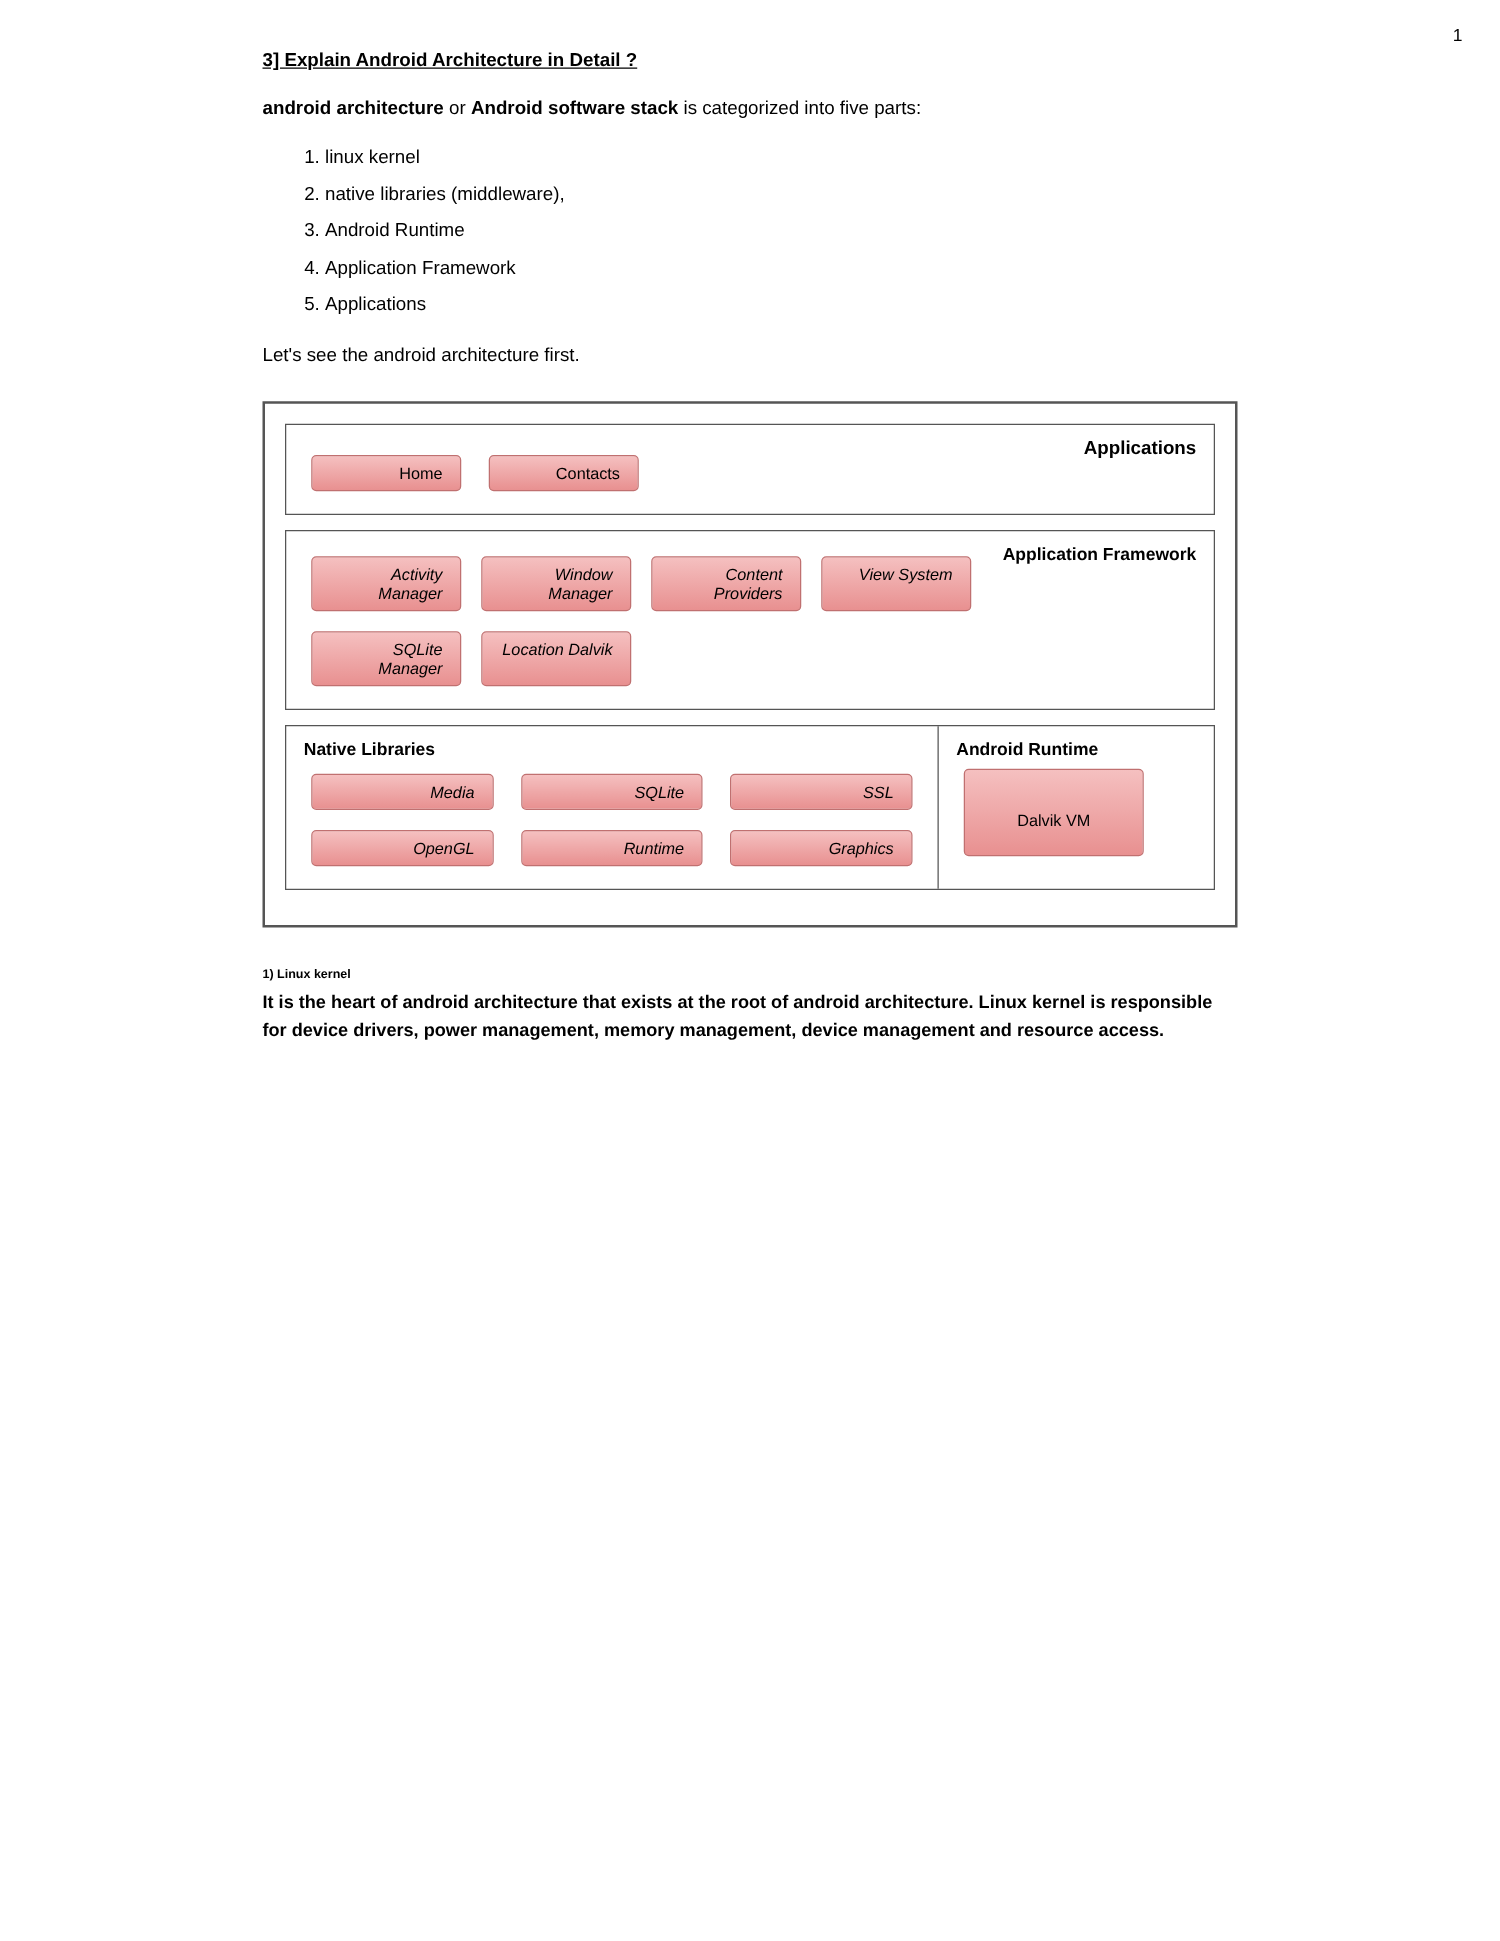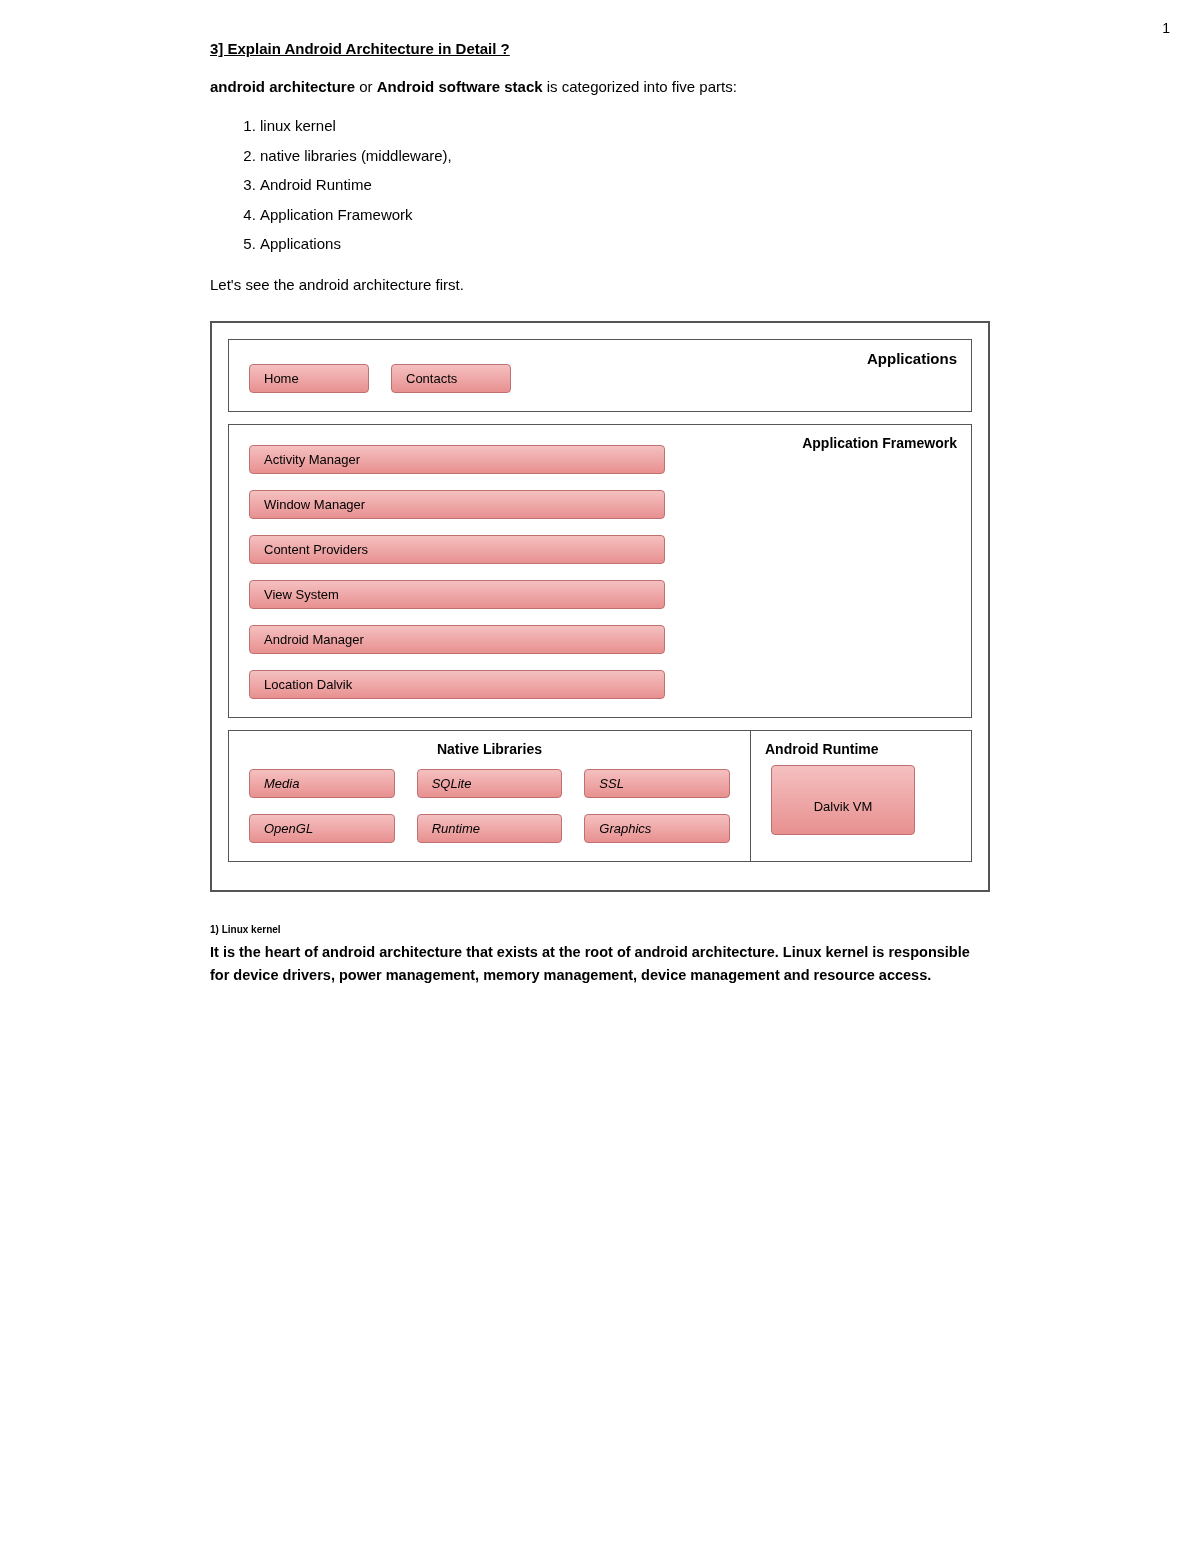--- a/index.html
+++ b/index.html
@@ -68,21 +68,21 @@
     }
 
     
     .pink-box {
       display: inline-block;
       background: linear-gradient(to bottom, #f5c0c0, #e89090);
       border: 1px solid #c07070;
       border-radius: 4px;
       padding: 6px 14px;
       font-size: 13px;
-      text-align: left;
+      text-align: right;
       min-width: 120px;
       margin: 4px 6px;
     }
 
     
     .applications-layer {
       padding: 10px 14px 14px;
     }
     .applications-layer .layer-label {
       font-size: 15px;
@@ -93,24 +93,25 @@
       gap: 10px;
       margin-top: 10px;
     }
 
     
     .framework-layer {
       padding: 10px 14px 14px;
     }
     .framework-grid {
       display: grid;
-      grid-template-columns: 1fr;
-      gap: 8px 17px;
+      grid-template-columns: 1fr 1fr 1fr 1fr;
+      gap: 8px 4px;
       width: 60%;
       margin-top: 6px;
+      font-style: italic;
     }
 
     
     .native-runtime-layer {
       display: flex;
       gap: 0;
       padding: 0;
       border: 1.5px solid #555;
       margin-bottom: 12px;
     }
@@ -119,21 +120,21 @@
       padding: 10px 14px 14px;
       border-right: 1.5px solid #555;
     }
     .runtime-section {
       width: 220px;
       padding: 10px 14px 14px;
     }
     .native-section-title {
       font-weight: bold;
       font-size: 14px;
-      text-align: center;
+      text-align: left;
       margin-bottom: 8px;
     }
     .runtime-section-title {
       font-weight: bold;
       font-size: 14px;
       margin-bottom: 8px;
     }
     .native-grid {
       display: grid;
       grid-template-columns: 1fr 1fr 1fr;
@@ -193,21 +194,21 @@
     </div>
   </div>
 
   <div class="layer framework-layer">
     <span class="layer-label">Application Framework</span>
     <div class="framework-grid">
       <div class="pink-box">Activity Manager</div>
       <div class="pink-box">Window Manager</div>
       <div class="pink-box">Content Providers</div>
       <div class="pink-box">View System</div>
-      <div class="pink-box">Android Manager</div>
+      <div class="pink-box">SQLite Manager</div>
       <div class="pink-box">Location Dalvik</div>
     </div>
   </div>
 
   <div class="native-runtime-layer">
     <div class="native-section">
       <div class="native-section-title">Native Libraries</div>
       <div class="native-grid">
         <div class="pink-box">Media</div>
         <div class="pink-box">SQLite</div>

